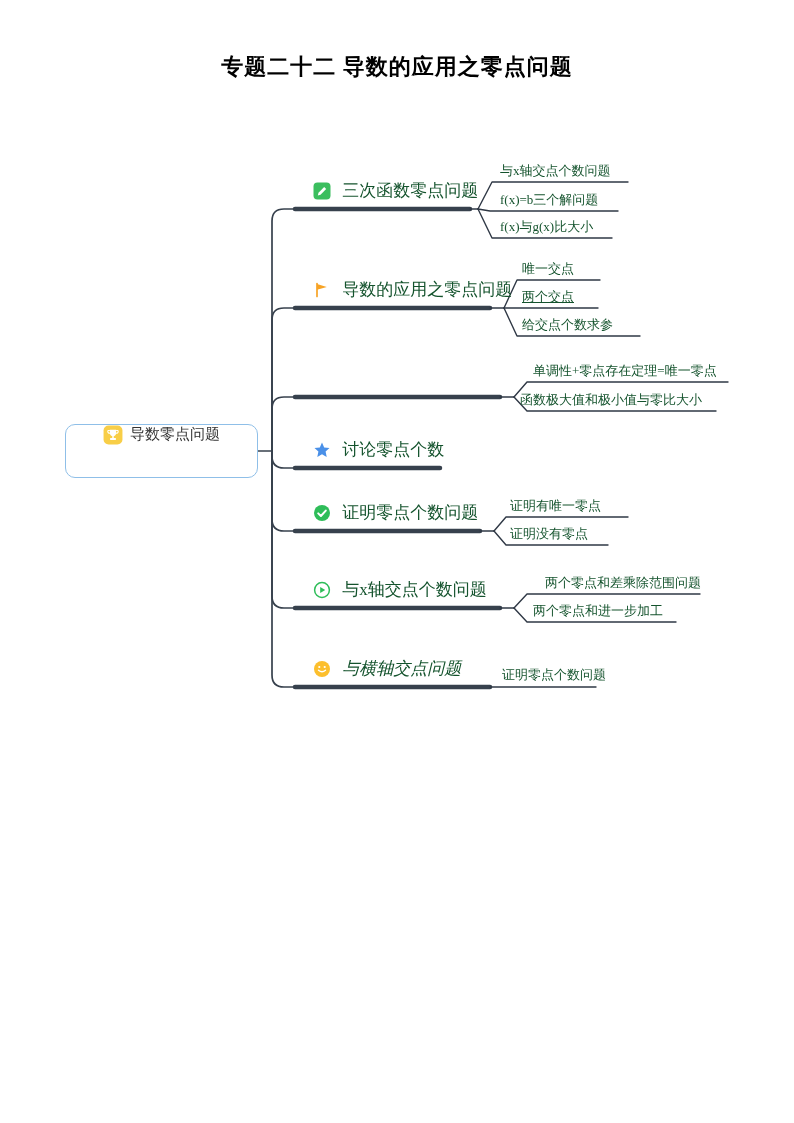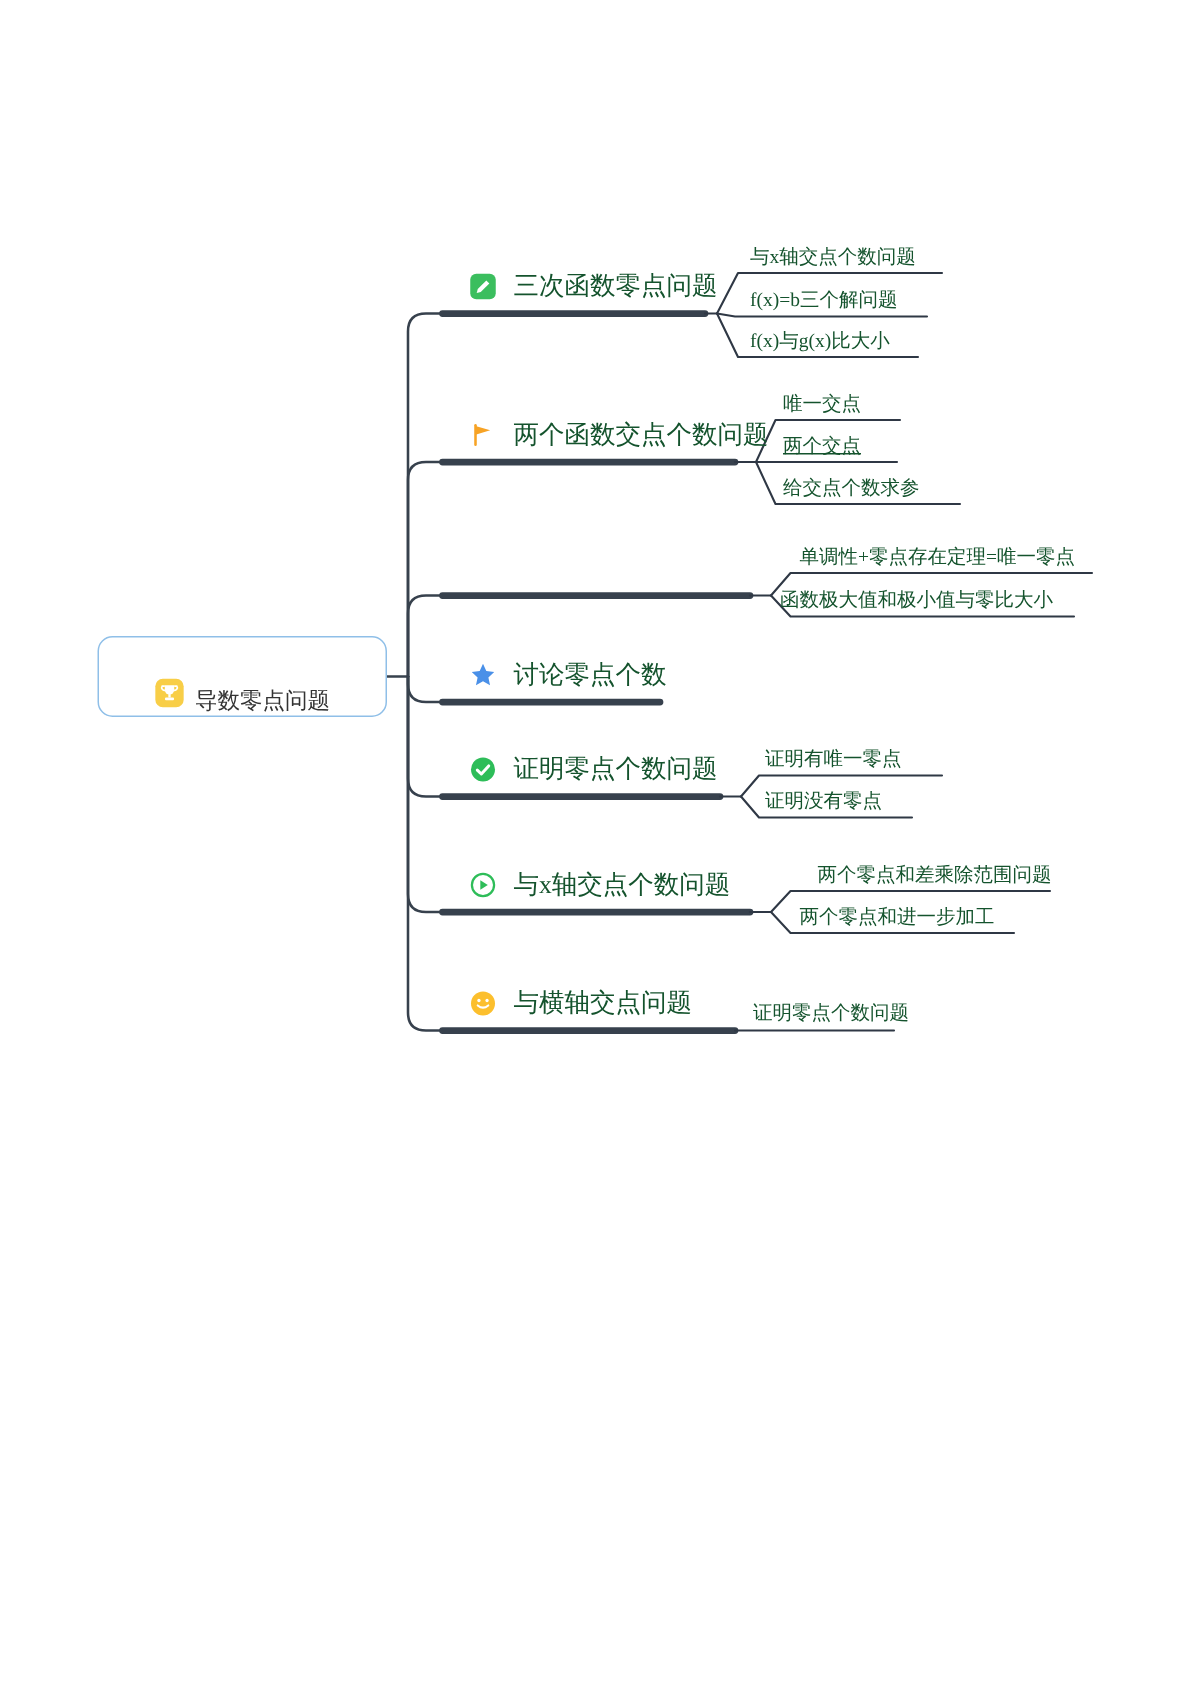--- a/index.html
+++ b/index.html
@@ -16,29 +16,30 @@
     letter-spacing:1px;white-space:nowrap;
   }
   svg.lines{position:absolute;left:0;top:0;}
   .node{position:absolute;white-space:nowrap;color:#14532d;cursor:default;}
   .topic{font-size:17px;line-height:20px;}
   .topic .ic{display:inline-block;vertical-align:-4px;margin-right:7px;}
   .sub{font-size:13px;line-height:18px;}
   .root-box{
     position:absolute;left:65px;top:424px;width:193px;height:54px;
     border:1.5px solid #8FBFE8;border-radius:10px;background:#fff;
-    display:flex;align-items:flex-end;justify-content:center;gap:7px;
+    display:flex;align-items:flex-start;justify-content:center;gap:7px;
     font-size:15px;color:#333;box-sizing:border-box;
   }
 </style>
 </head>
 <body>
 
 <div class="page">
 
+  <div class="doc-title">专题二十二 导数的应用之零点问题</div>
 
   <svg class="lines" width="794" height="1123" viewBox="0 0 794 1123">
 
     <g stroke="#37414D" stroke-width="1.7" fill="none" stroke-linecap="round">
       <path d="M258 451 H272"></path>
       <path d="M272 451 V221 Q272 209 284 209 H295"></path>
       <path d="M272 451 V320 Q272 308 284 308 H295"></path>
       <path d="M272 451 V409 Q272 397 284 397 H295"></path>
       <path d="M272 451 V456 Q272 468 284 468 H295"></path>
       <path d="M272 451 V519 Q272 531 284 531 H295"></path>
@@ -116,21 +117,21 @@
     <span>f(x)与g(x)比大小</span>
   </div>
 
   <div class="node topic" style="left:313px;top:280px;">
     <span class="ic">
       <svg width="18" height="18" viewBox="0 0 18 18">
         <path d="M4 2.5 V15.5" stroke="#F7A325" stroke-width="1.7" stroke-linecap="round"></path>
         <path d="M4 3 L13.8 5.9 L4 8.8 Z" fill="#F7A325"></path>
       </svg>
     </span>
-    <span>两个函数交点个数问题</span>
+    <span>导数的应用之零点问题</span>
   </div>
   <div class="node sub" style="left:522px;top:260px;">
     <span>唯一交点</span>
   </div>
   <div class="node sub" style="left:522px;top:288px;text-decoration:underline;">
     <span>两个交点</span>
   </div>
   <div class="node sub" style="left:522px;top:316px;">
     <span>给交点个数求参</span>
   </div>
@@ -176,21 +177,21 @@
     </span>
     <span>与x轴交点个数问题</span>
   </div>
   <div class="node sub" style="left:545px;top:574px;">
     <span>两个零点和差乘除范围问题</span>
   </div>
   <div class="node sub" style="left:533px;top:602px;">
     <span>两个零点和进一步加工</span>
   </div>
 
-  <div class="node topic" style="left:313px;top:659px;">
+  <div class="node topic" style="left:313px;top:659px;font-style:italic;">
     <span class="ic">
       <svg width="18" height="18" viewBox="0 0 18 18">
         <circle cx="9" cy="9" r="8" fill="#FCBF2D"></circle>
         <circle cx="6.3" cy="7" r="1.1" fill="#fff"></circle>
         <circle cx="11.7" cy="7" r="1.1" fill="#fff"></circle>
         <path d="M5.5 10.3 Q9 13.3 12.5 10.3" stroke="#fff" stroke-width="1.4" fill="none" stroke-linecap="round"></path>
       </svg>
     </span>
     <span>与横轴交点问题</span>
   </div>

